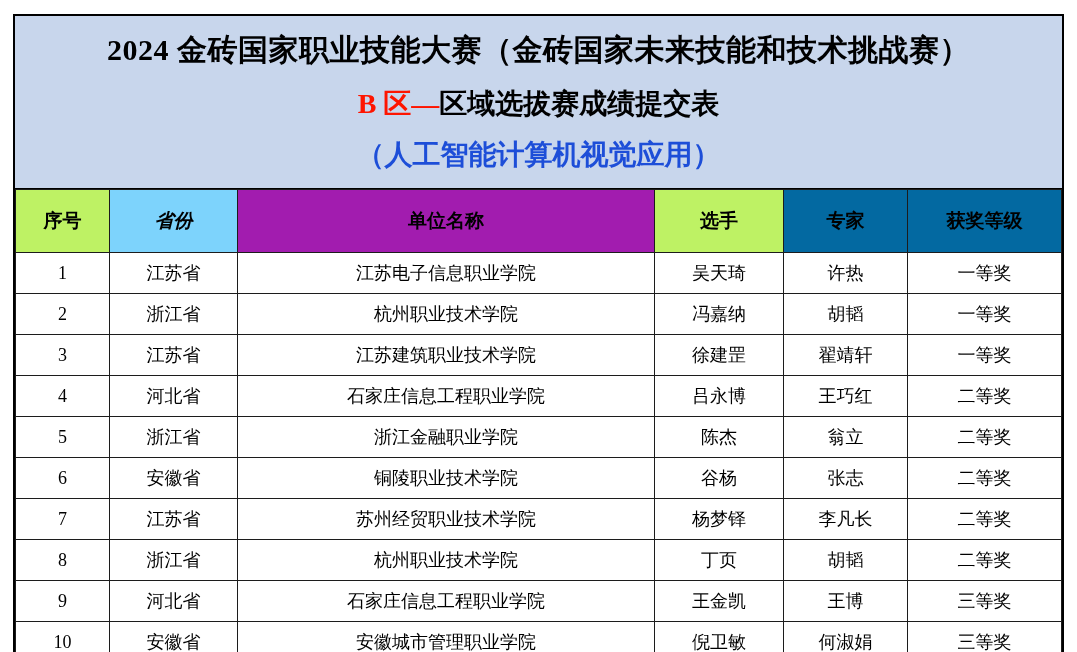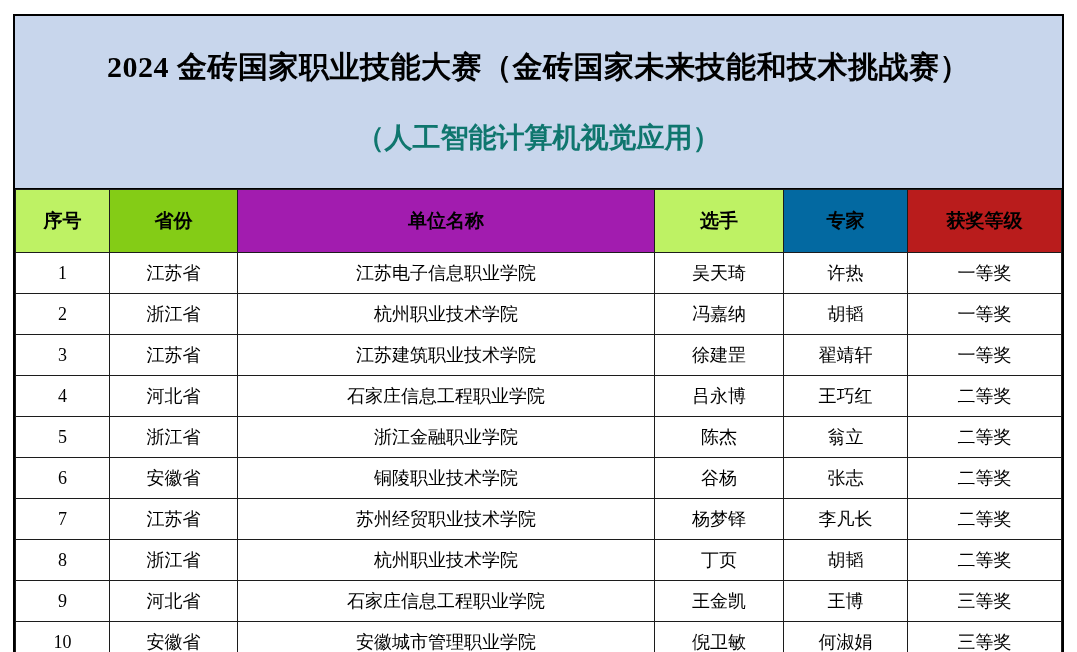--- a/index.html
+++ b/index.html
@@ -73,40 +73,41 @@
   }
 </style>
 </head>
 <body>
 
 <div class="page">
   <div class="doc">
 
     <div class="title-block" style="background: rgb(200, 214, 236);">
       <div class="title-line-1">2024 金砖国家职业技能大赛（金砖国家未来技能和技术挑战赛）</div>
-      <div class="title-line-3 red-text" style="color: #0f766e;">（人工智能计算机视觉应用）</div>
+      <div class="title-line-2"><span class="red-text" style="color: rgb(254, 21, 0);">B 区—</span><span>区域选拔赛成绩提交表</span></div>
+      <div class="title-line-3 red-text" style="color: #1d4ed8;">（人工智能计算机视觉应用）</div>
     </div>
 
     <table class="results">
       <colgroup>
           <col style="width: 9%;">
           <col style="width: 12.2%;">
           <col style="width: 39.9%;">
           <col style="width: 12.3%;">
           <col style="width: 11.9%;">
           <col style="width: 14.7%;">
         </colgroup>
       <thead>
         <tr>
             <th style="background: #bef264;">序号</th>
-            <th style="background: #84cc16;">省份</th>
+            <th style="background: #7dd3fc; font-style: italic;">省份</th>
             <th style="background: #a21caf;">单位名称</th>
             <th style="background: #bef264;">选手</th>
             <th style="background: #0369a1;">专家</th>
-            <th style="background: #b91c1c; font-family: Liberation Mono, monospace;">获奖等级</th>
+            <th style="background: #0369a1; font-family: Liberation Mono, monospace;">获奖等级</th>
           </tr>
       </thead>
       <tbody>
           <tr>
             <td>1</td>
             <td>江苏省</td>
             <td>江苏电子信息职业学院</td>
             <td>吴天琦</td>
             <td>许热</td>
             <td>一等奖</td>

